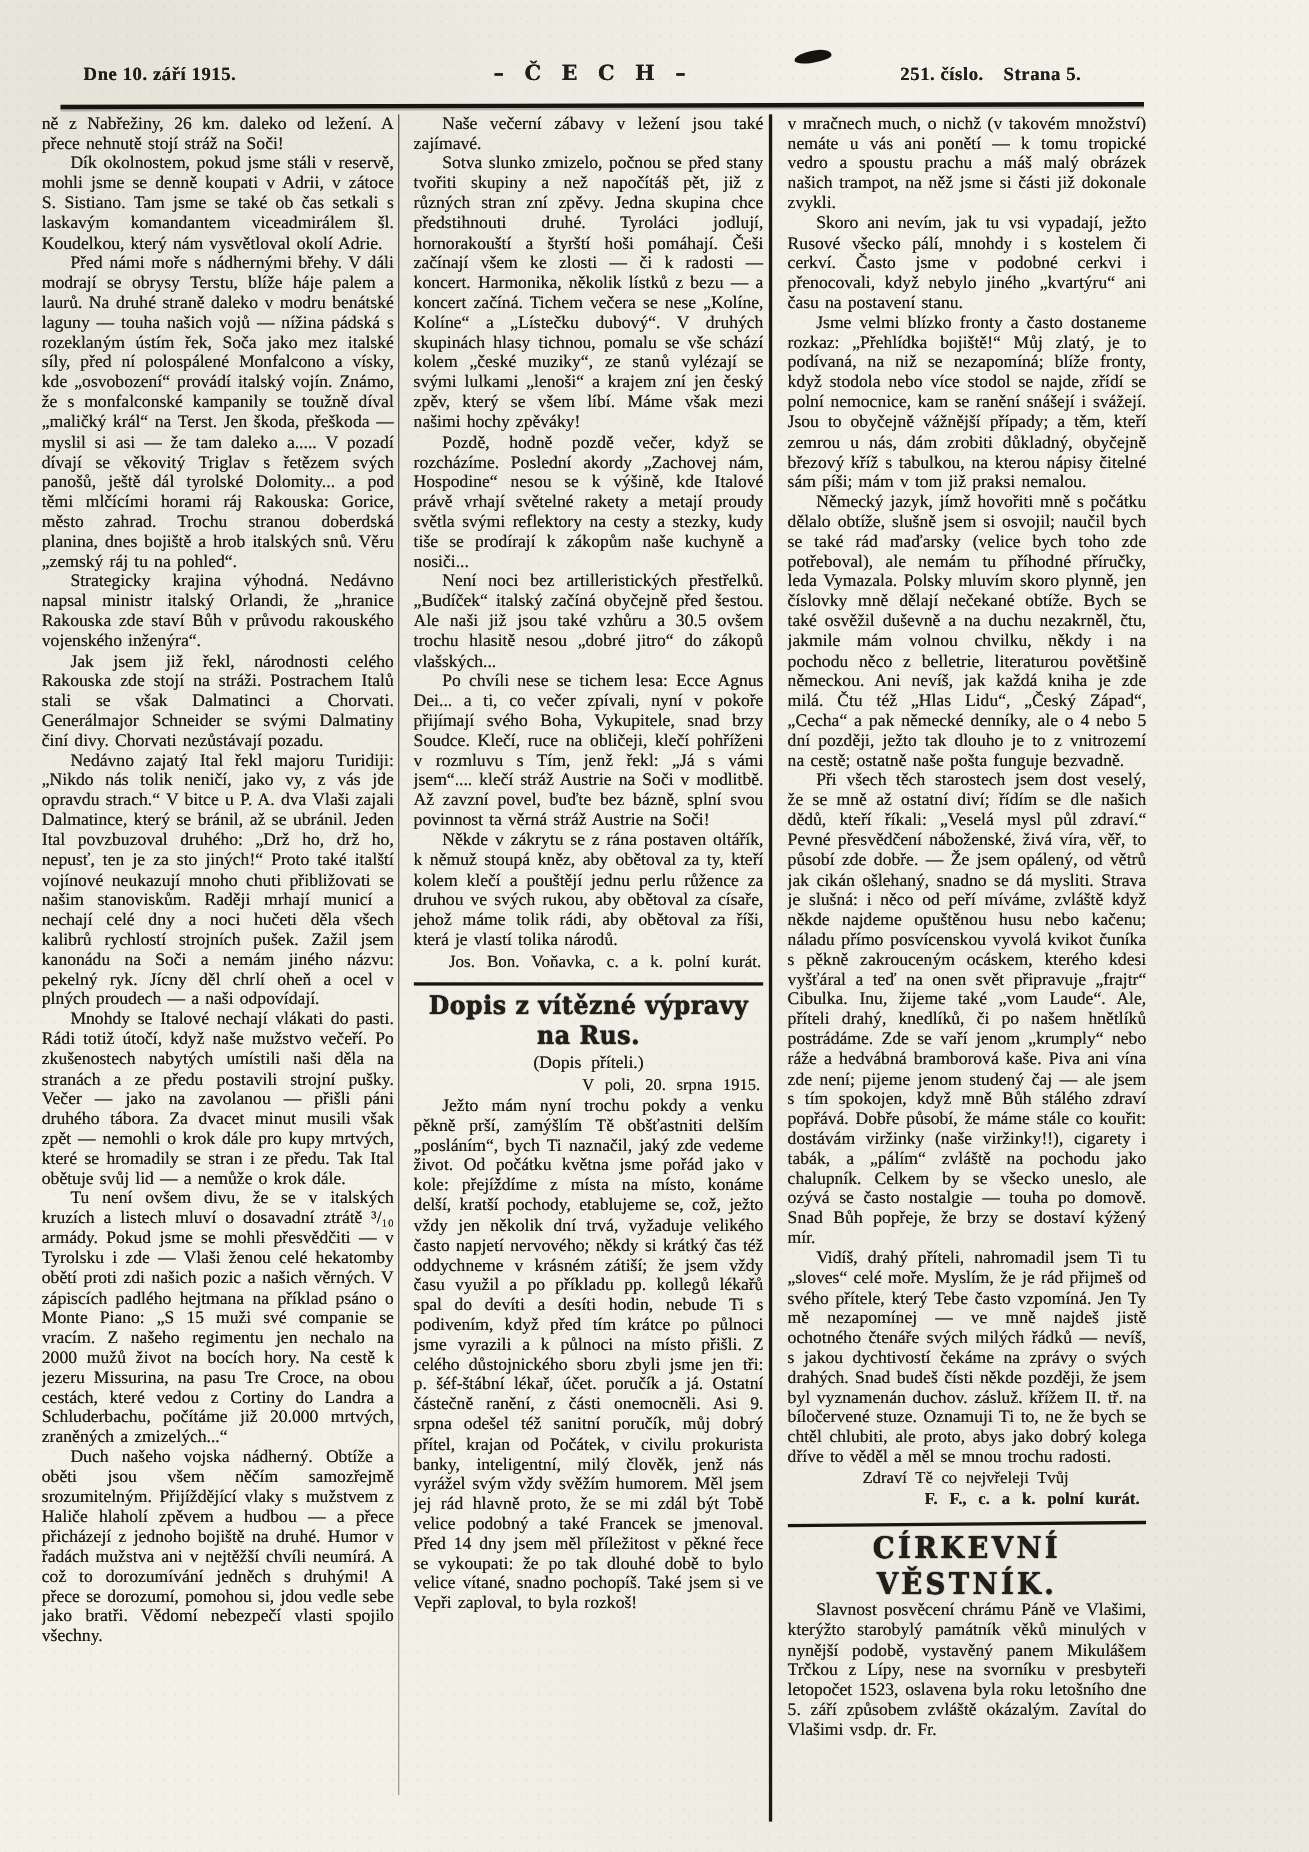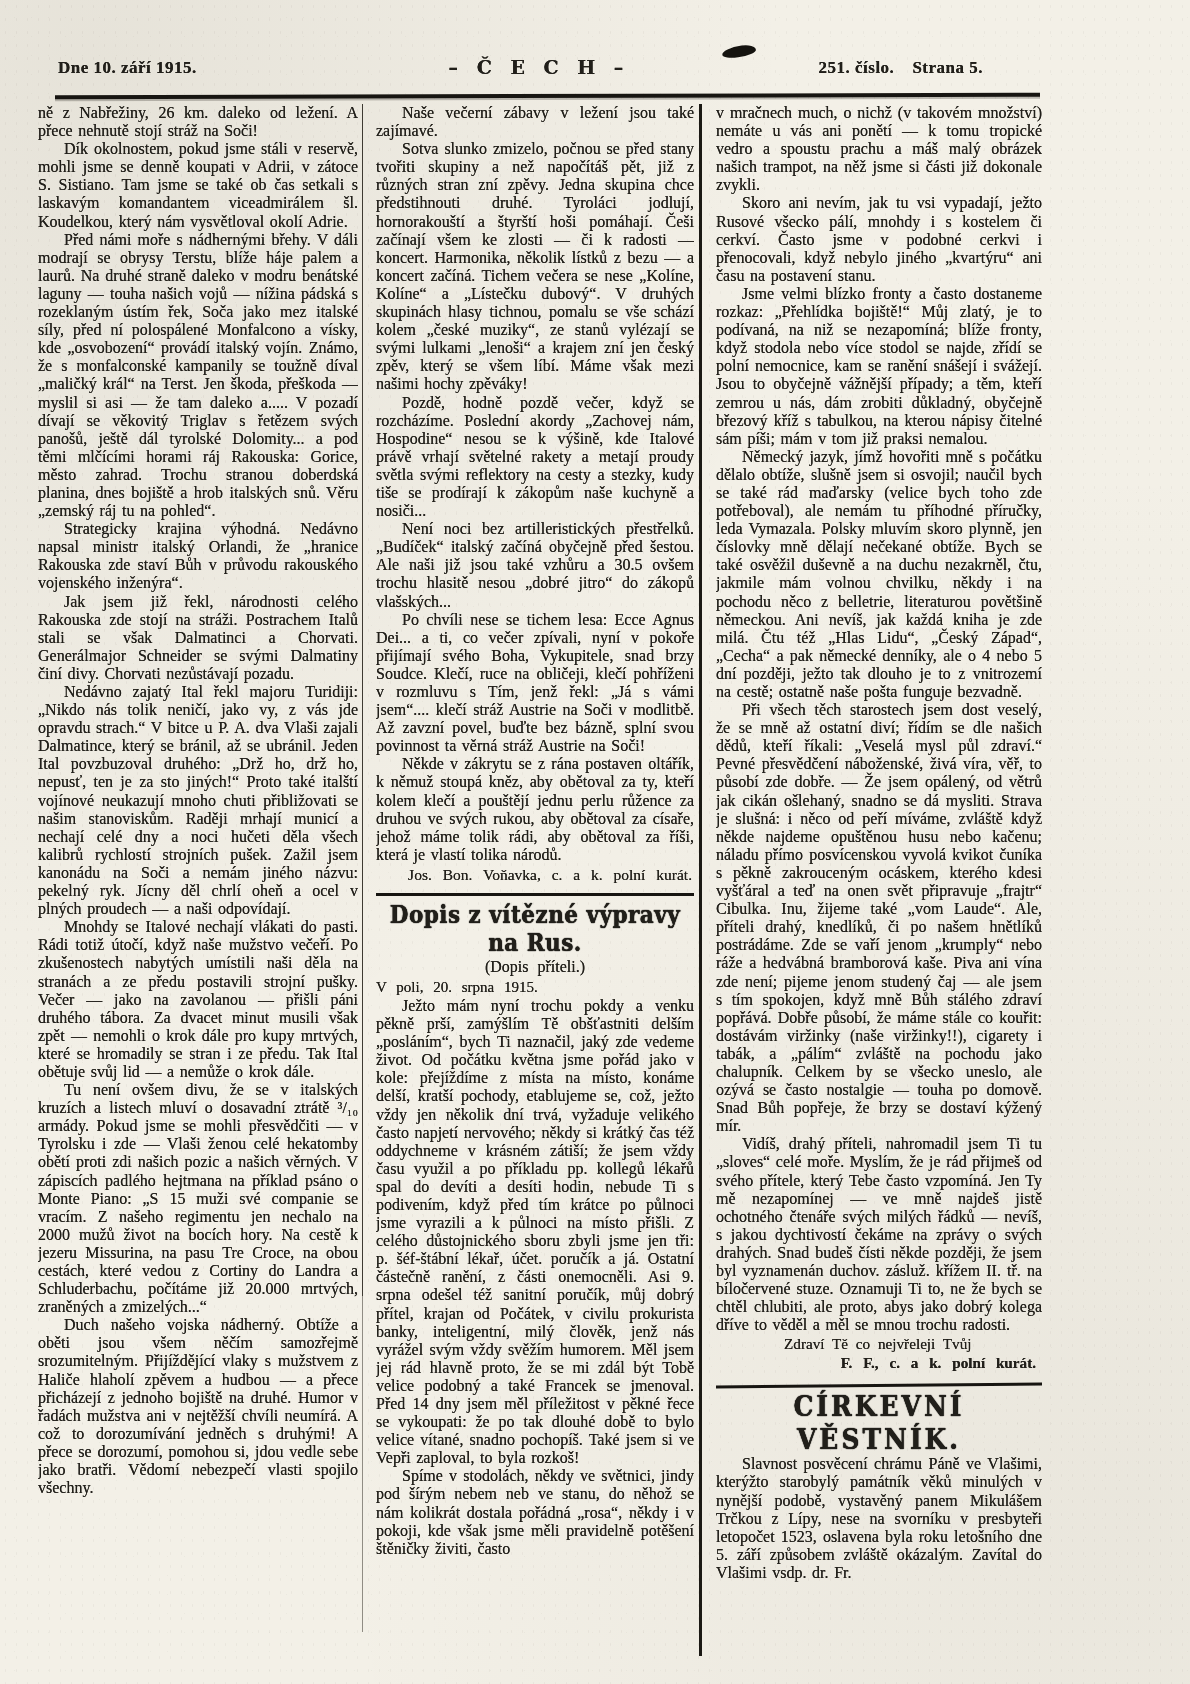--- a/index.html
+++ b/index.html
@@ -18,21 +18,21 @@
     overflow:hidden;
     color:#211f1a;
     font-family:"Liberation Serif","DejaVu Serif",serif;
   }
   
   .hdr{
     position:absolute;top:56px;left:38px;width:1002px;height:30px;
     font-size:17px;font-weight:bold;
     text-shadow:0 0 0.4px #211f1a;
   }
-  .hdr-date{position:absolute;left:20px;top:2px;letter-spacing:0.5px;}
+  .hdr-date{position:absolute;left:38px;top:2px;letter-spacing:0.5px;}
   .hdr-title{position:absolute;left:0;right:0;top:0;text-align:center;font-size:19px;letter-spacing:6px;font-family:"DejaVu Serif",serif;}
   .hdr-right{position:absolute;right:57px;top:2px;letter-spacing:0.5px;}
   .hdr-right .sp{display:inline-block;width:18px;}
   .head-rule{
     position:absolute;top:94px;left:55px;width:985px;height:4px;
     background:#171511;transform:rotate(-0.15deg);
     box-shadow:0 2px 0 rgba(23,21,17,0.25);
   }
   .ink-smudge{
     position:absolute;left:722px;top:46px;width:34px;height:11px;
@@ -71,21 +71,21 @@
     font-size:21.5px;line-height:26px;letter-spacing:0.5px;
     text-shadow:0 0 0.9px #15130f, 0 0 0.9px #15130f;
     transform:scaleY(1.08);
   }
   .headline.caps{font-size:25px;letter-spacing:3px;line-height:30px;}
   .subhead{
     margin:3px 0 2px 0;text-align:center;font-size:16px;word-spacing:5px;
     text-shadow:0 0 0.35px rgba(33,31,26,0.9);
   }
   .dateline{
-    margin:2px 0 0 0;font-size:15px;line-height:19px;text-align:left;
+    margin:2px 0 0 0;font-size:15px;line-height:19px;text-align:right;
     word-spacing:6px;padding-right:3px;
     text-shadow:0 0 0.35px rgba(33,31,26,0.9);
   }
   .closing{
     margin:0 0 0 0;font-size:15.2px;line-height:19px;text-indent:68px;
     word-spacing:4px;text-shadow:0 0 0.35px rgba(33,31,26,0.9);
   }
   .signature2{
     margin:0;font-size:15.2px;line-height:20px;text-align:right;
     word-spacing:7px;padding-right:6px;
@@ -135,21 +135,20 @@
           <p>Po chvíli nese se tichem lesa: Ecce Agnus Dei... a ti, co večer zpívali, nyní v pokoře přijímají svého Boha, Vykupitele, snad brzy Soudce. Klečí, ruce na obličeji, klečí pohříženi v rozmluvu s Tím, jenž řekl: „Já s vámi jsem“.... klečí stráž Austrie na Soči v modlitbě. Až zavzní povel, buďte bez bázně, splní svou povinnost ta věrná stráž Austrie na Soči!</p>
           <p>Někde v zákrytu se z rána postaven oltářík, k němuž stoupá kněz, aby obětoval za ty, kteří kolem klečí a pouštějí jednu perlu růžence za druhou ve svých rukou, aby obětoval za císaře, jehož máme tolik rádi, aby obětoval za říši, která je vlastí tolika národů.</p>
         </div>
       <p class="signature">Jos. Bon. Voňavka, c. a k. polní kurát.</p>
       <div class="art-rule"></div>
       <h2 class="headline">Dopis z vítězné výpravy na Rus.</h2>
       <p class="subhead">(Dopis příteli.)</p>
       <p class="dateline">V poli, 20. srpna 1915.</p>
       <div class="paras">
           <p>Ježto mám nyní trochu pokdy a venku pěkně prší, zamýšlím Tě obšťastniti delším „posláním“, bych Ti naznačil, jaký zde vedeme život. Od počátku května jsme pořád jako v kole: přejíždíme z místa na místo, konáme delší, kratší pochody, etablujeme se, což, ježto vždy jen několik dní trvá, vyžaduje velikého často napjetí nervového; někdy si krátký čas též oddychneme v krásném zátiší; že jsem vždy času využil a po příkladu pp. kollegů lékařů spal do devíti a desíti hodin, nebude Ti s podivením, když před tím krátce po půlnoci jsme vyrazili a k půlnoci na místo přišli. Z celého důstojnického sboru zbyli jsme jen tři: p. šéf-štábní lékař, účet. poručík a já. Ostatní částečně ranění, z části onemocněli. Asi 9. srpna odešel též sanitní poručík, můj dobrý přítel, krajan od Počátek, v civilu prokurista banky, inteligentní, milý člověk, jenž nás vyrážel svým vždy svěžím humorem. Měl jsem jej rád hlavně proto, že se mi zdál být Tobě velice podobný a také Francek se jmenoval. Před 14 dny jsem měl příležitost v pěkné řece se vykoupati: že po tak dlouhé době to bylo velice vítané, snadno pochopíš. Také jsem si ve Vepři zaploval, to byla rozkoš!</p>
-          <p>Spíme v stodolách, někdy ve světnici, jindy pod šírým nebem neb ve stanu, do něhož se nám kolikrát dostala pořádná „rosa“, někdy i v pokoji, kde však jsme měli pravidelně potěšení štěničky živiti, často</p>
         </div>
     </section>
 
     <div class="vrule thick"></div>
 
     <section class="col col3">
       <div class="paras cont">
           <p>v mračnech much, o nichž (v takovém množství) nemáte u vás ani ponětí — k tomu tropické vedro a spoustu prachu a máš malý obrázek našich trampot, na něž jsme si části již dokonale zvykli.</p>
           <p>Skoro ani nevím, jak tu vsi vypadají, ježto Rusové všecko pálí, mnohdy i s kostelem či cerkví. Často jsme v podobné cerkvi i přenocovali, když nebylo jiného „kvartýru“ ani času na postavení stanu.</p>
           <p>Jsme velmi blízko fronty a často dostaneme rozkaz: „Přehlídka bojiště!“ Můj zlatý, je to podívaná, na niž se nezapomíná; blíže fronty, když stodola nebo více stodol se najde, zřídí se polní nemocnice, kam se ranění snášejí i svážejí. Jsou to obyčejně vážnější případy; a těm, kteří zemrou u nás, dám zrobiti důkladný, obyčejně březový kříž s tabulkou, na kterou nápisy čitelné sám píši; mám v tom již praksi nemalou.</p>

